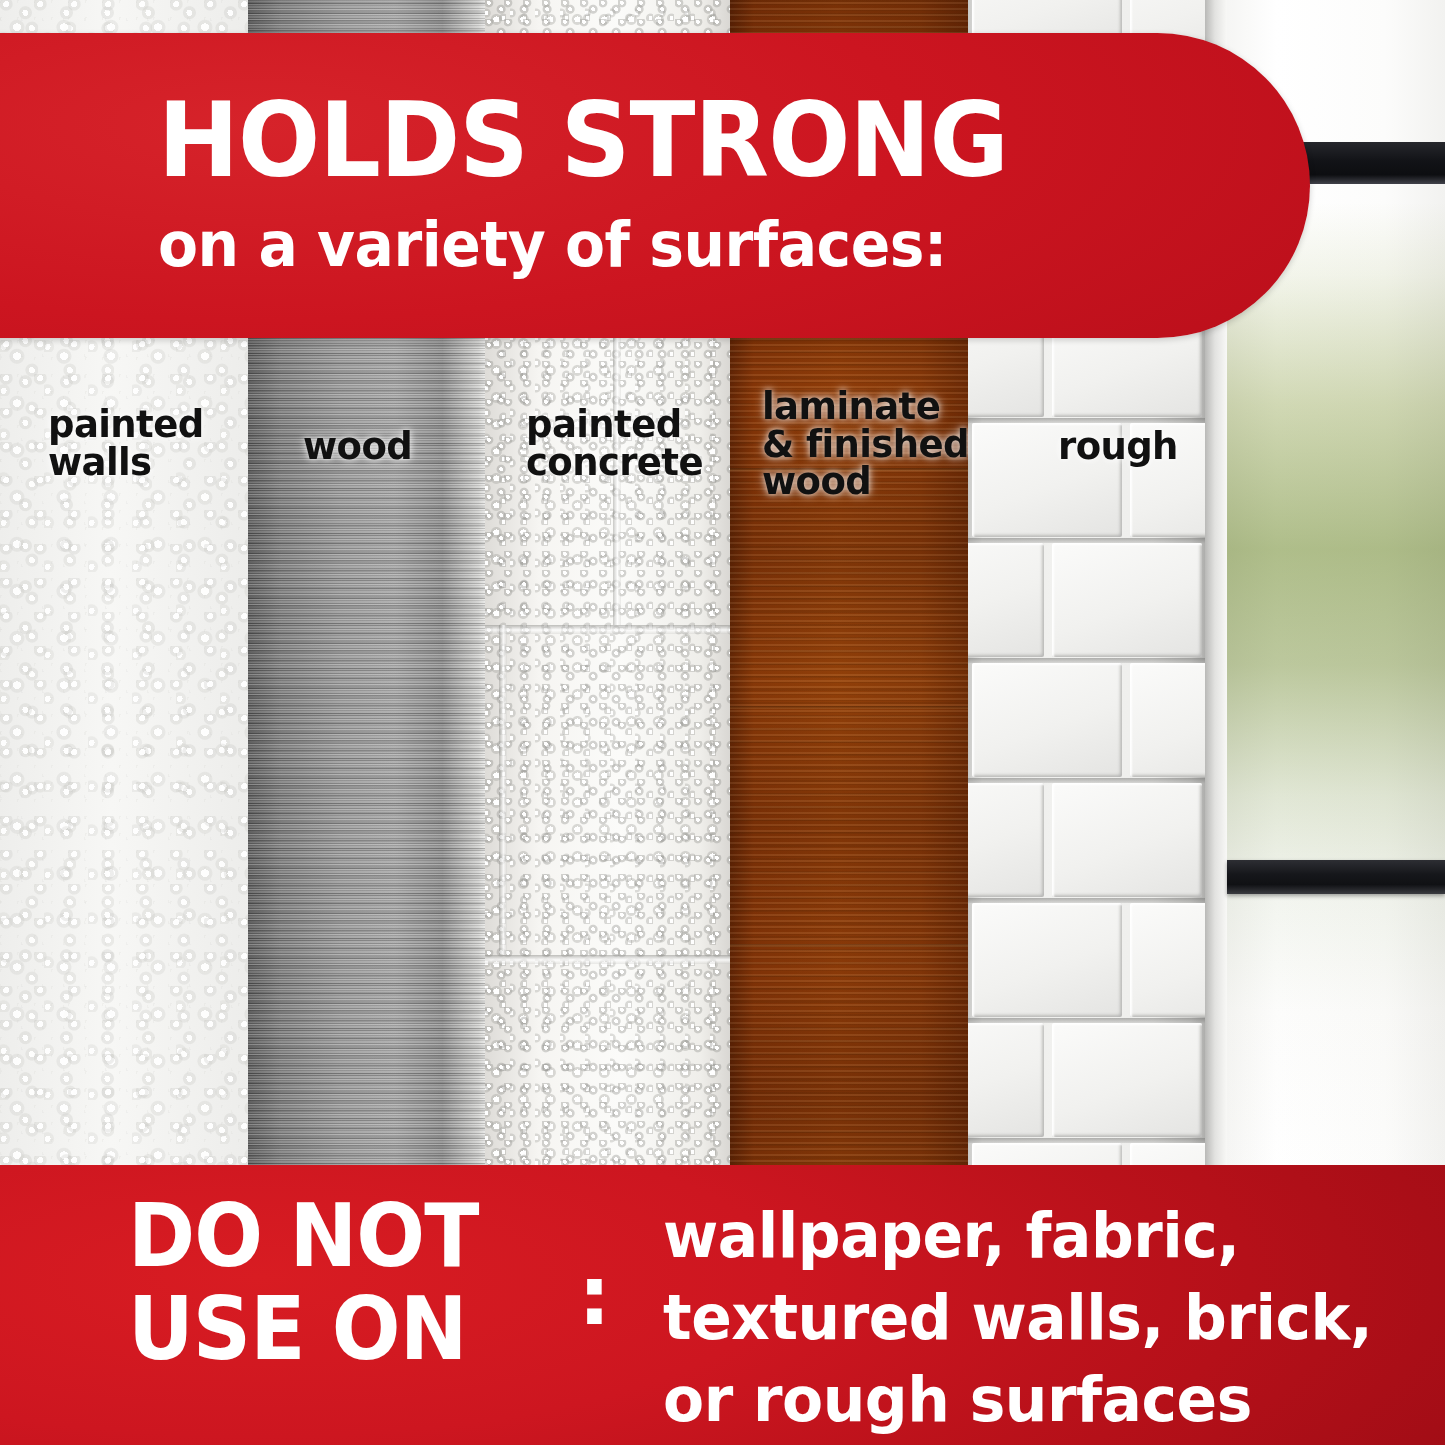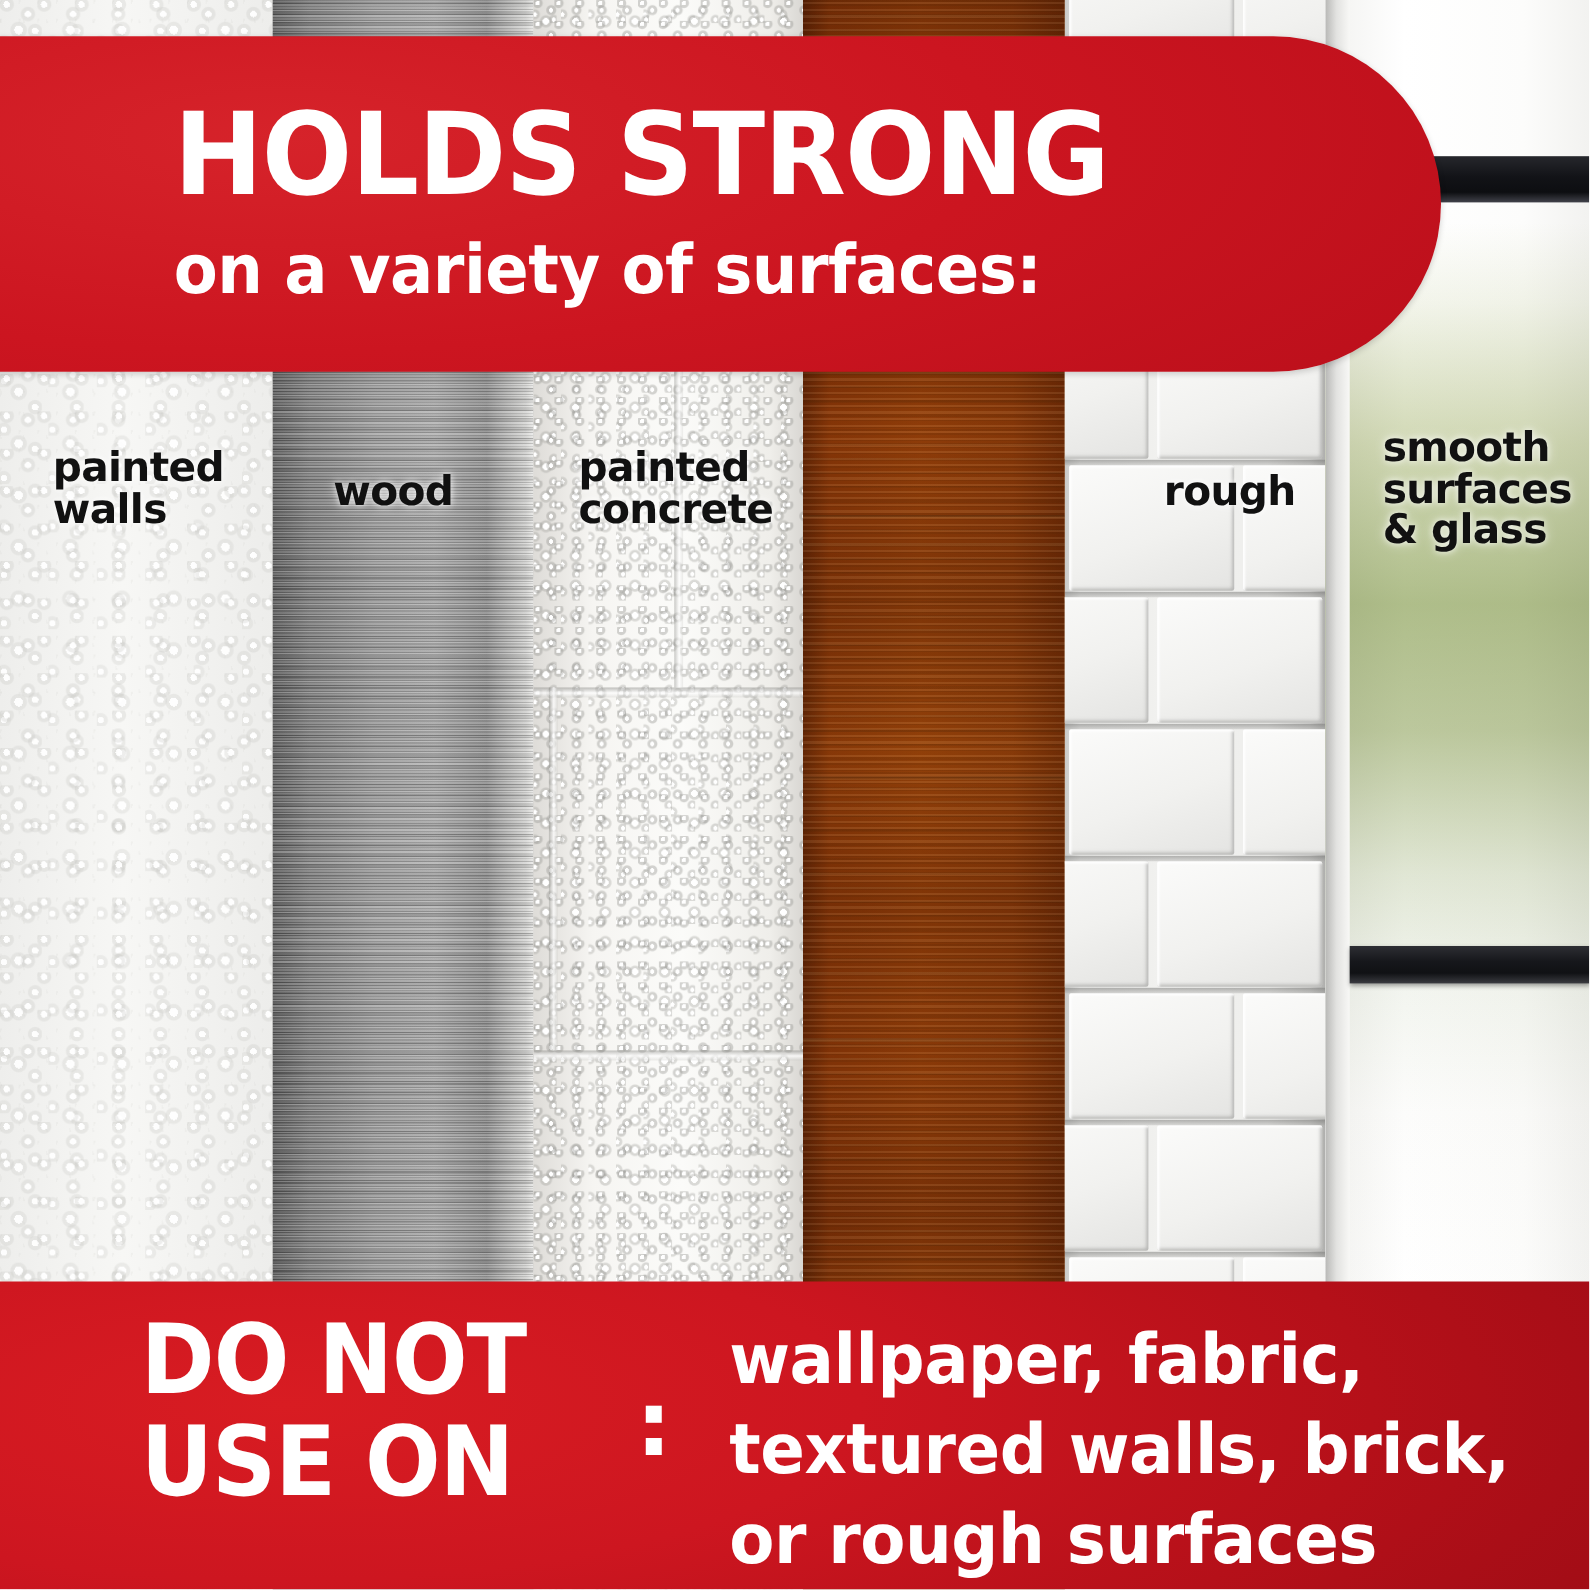--- a/index.html
+++ b/index.html
@@ -376,26 +376,26 @@
   </div>
 
   <div class="surface-label" style="left:48px;  top:406px;">painted
 walls</div>
 
   <div class="surface-label" style="left:303px; top:428px;">wood</div>
 
   <div class="surface-label" style="left:526px; top:406px;">painted
 concrete</div>
 
+  <div class="surface-label" style="left:762px; top:388px;">laminate
+&amp; finished
+wood</div>
 
   <div class="surface-label" style="left:1058px; top:428px;">rough</div>
 
-  <div class="surface-label" style="left:1257px; top:388px;">smooth
-surfaces
-&amp; glass</div>
 
   <div class="header-banner"></div>
   <div class="header-title">HOLDS STRONG</div>
   <div class="header-sub">on a variety of surfaces:</div>
 
   <div class="footer-banner"></div>
   <div class="footer-headline">DO NOT
 USE ON</div>
   <div class="footer-colon">:</div>
   <div class="footer-list">wallpaper, fabric,

